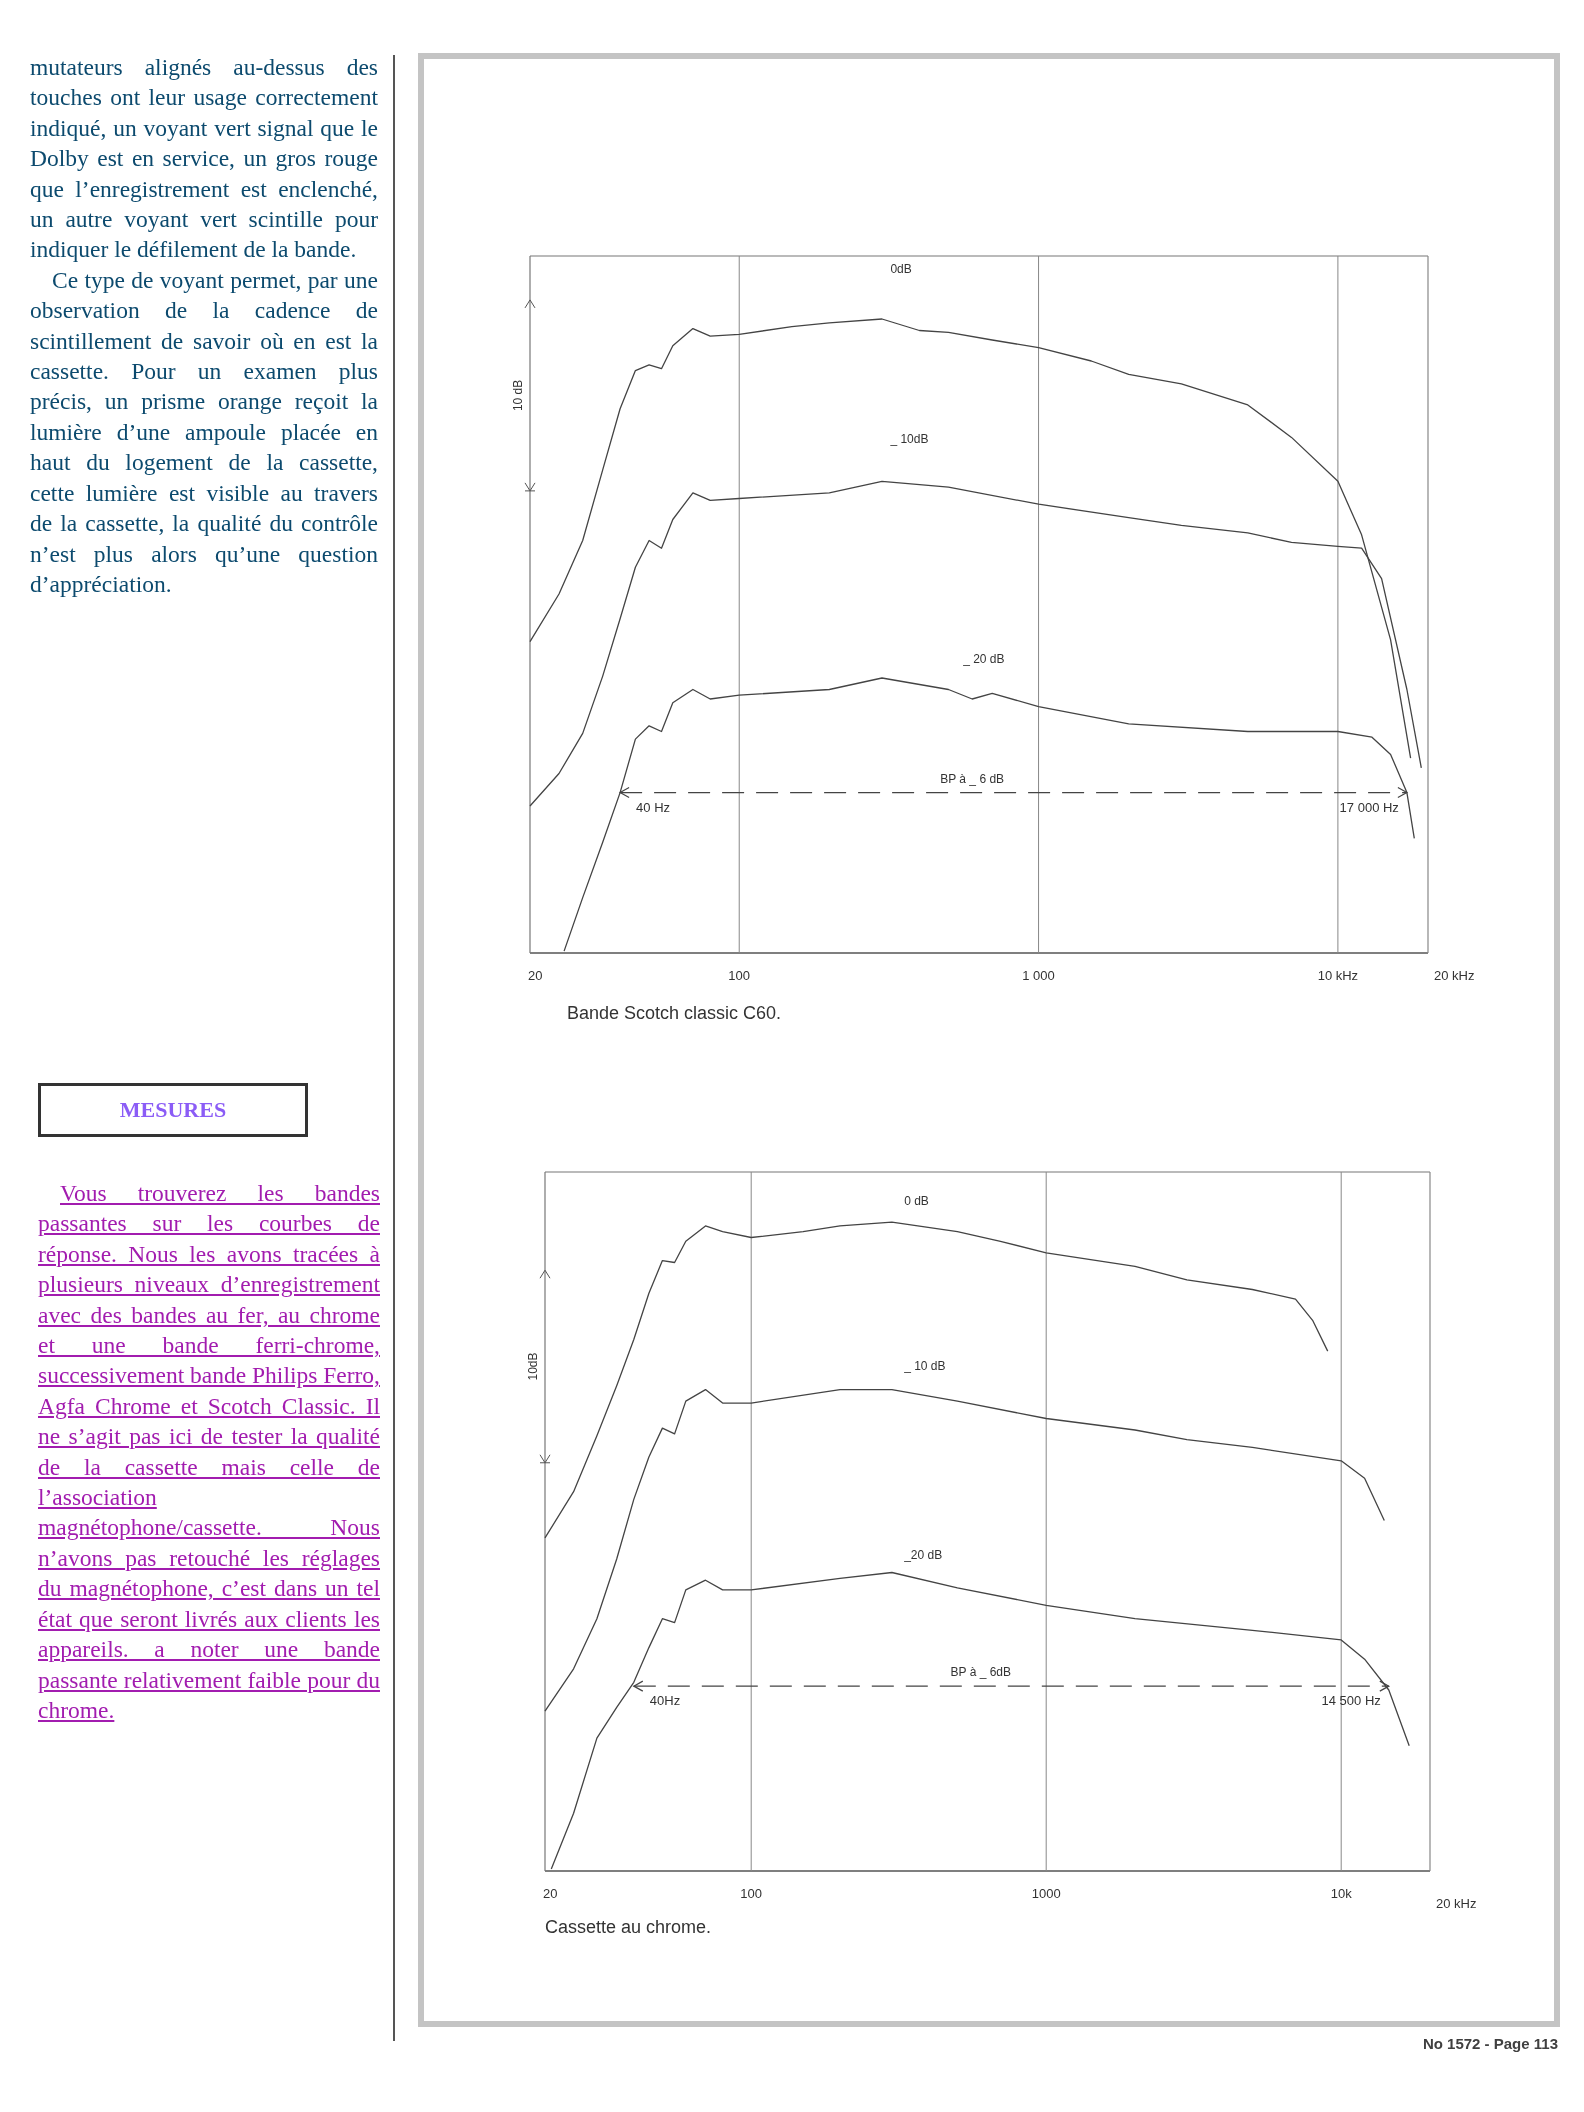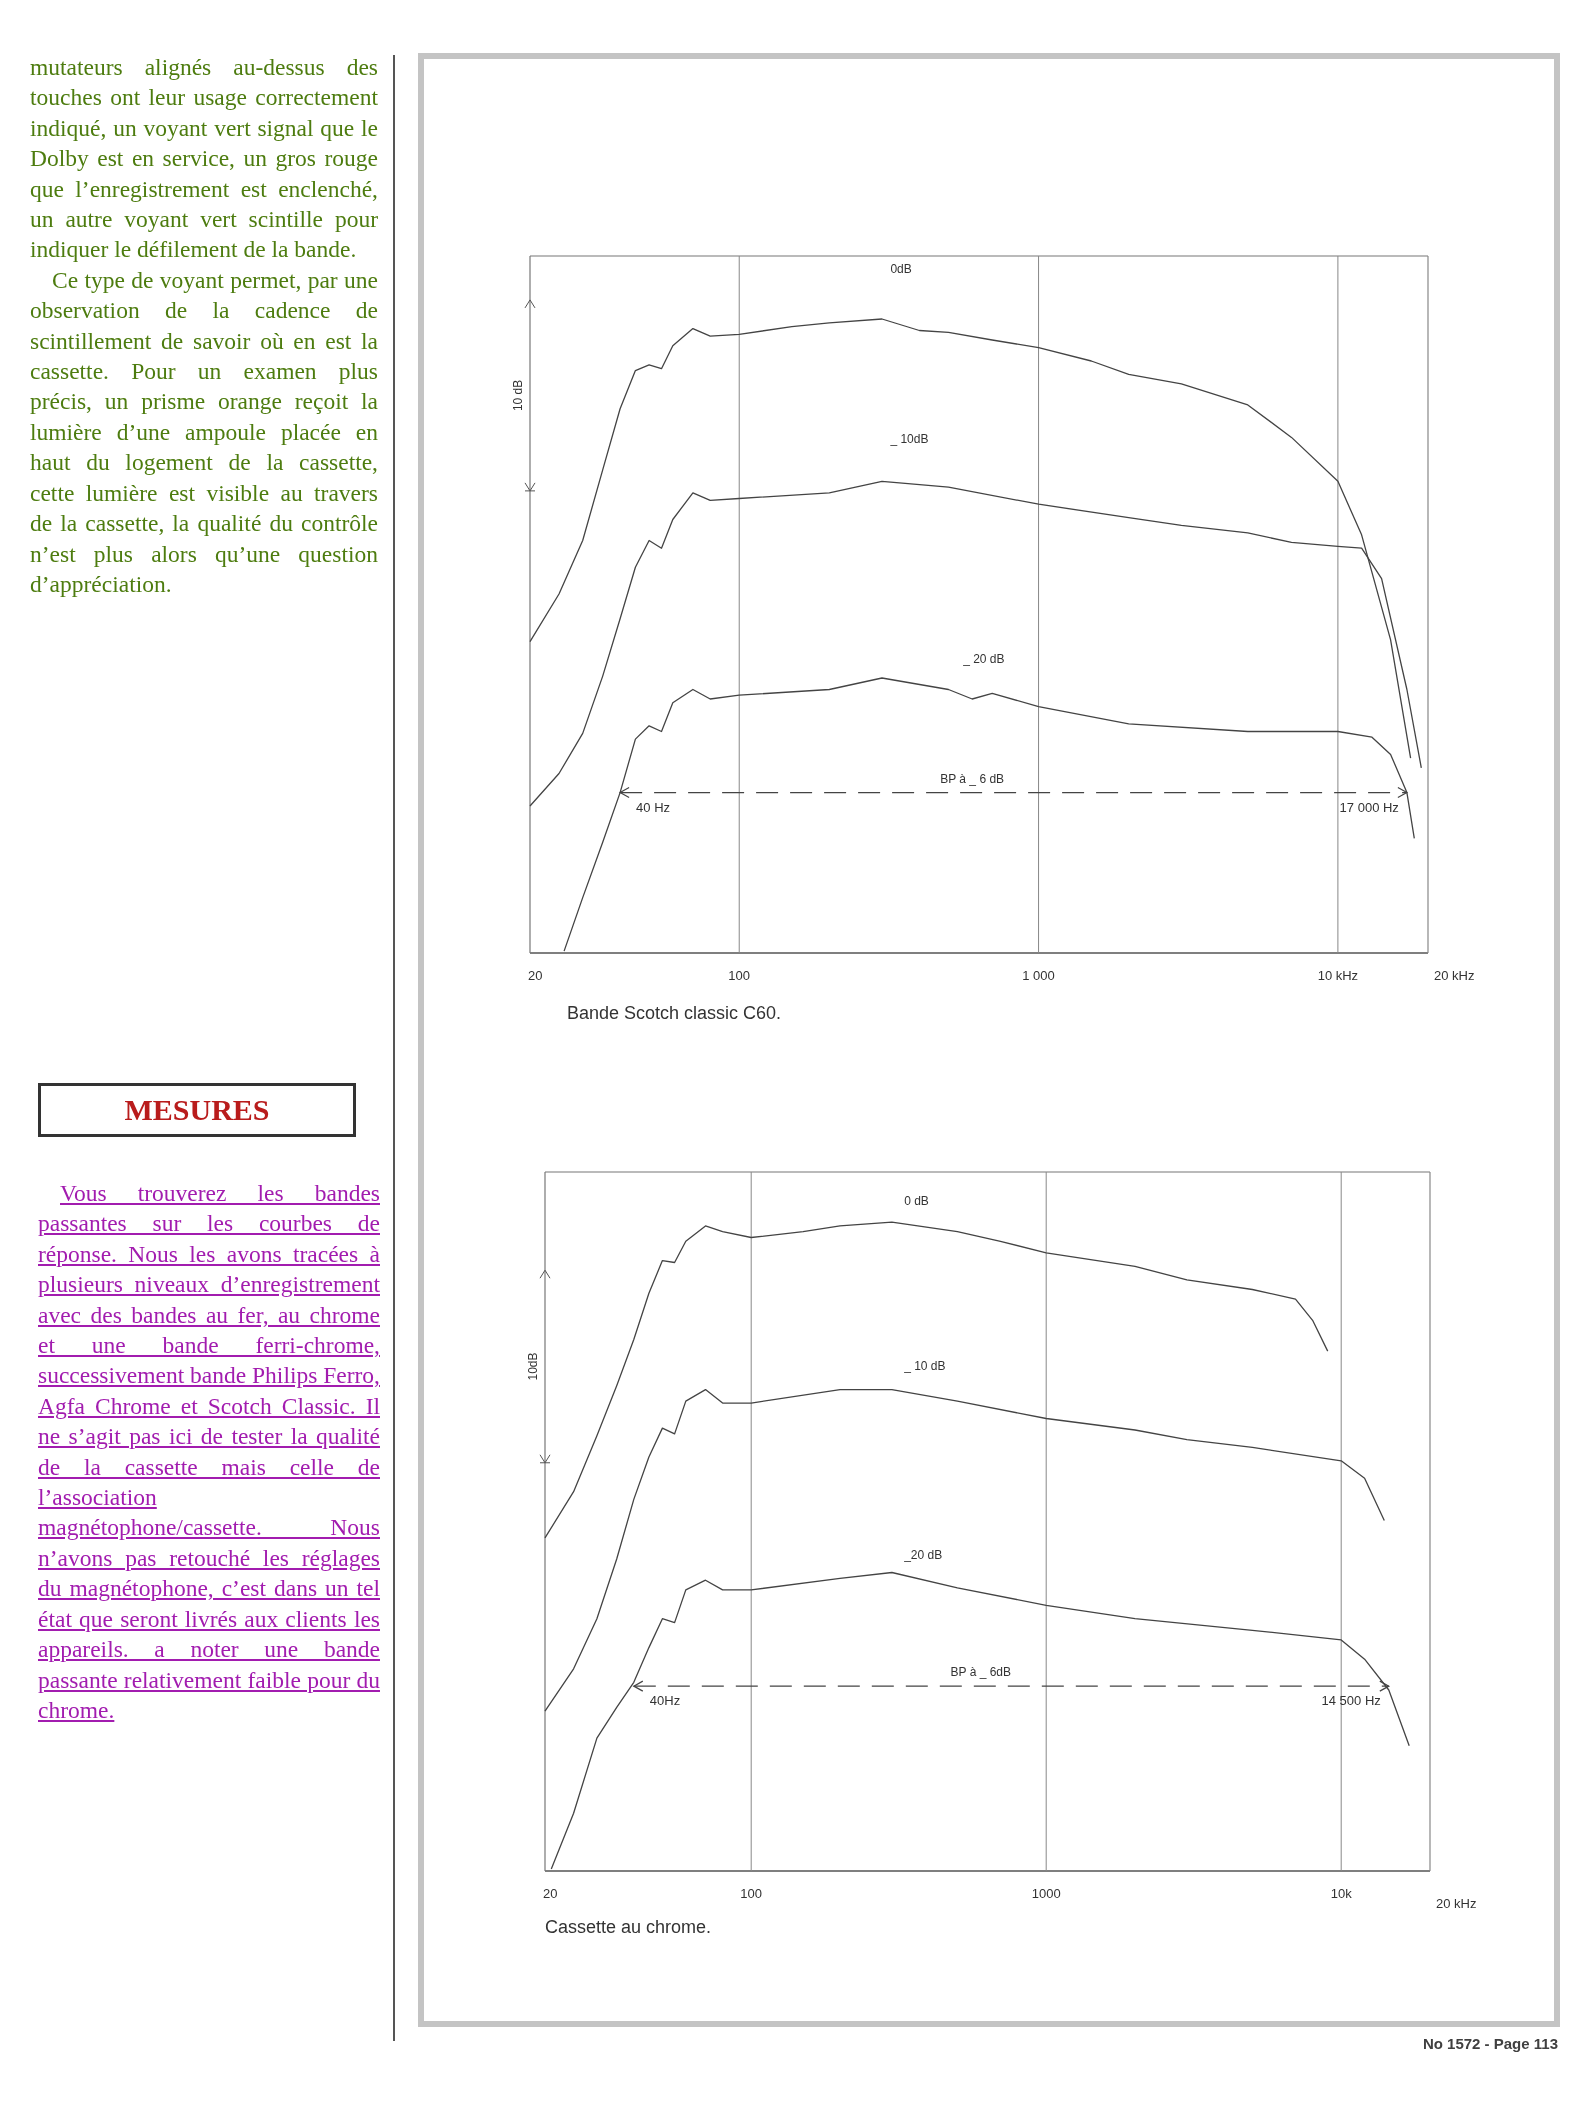--- a/index.html
+++ b/index.html
@@ -1,21 +1,21 @@
 <!DOCTYPE html>
 <html><head>
 <meta charset="utf-8">
 <style>
   html,body{margin:0;padding:0;background:#fff;}
   body{width:1584px;height:2112px;position:relative;overflow:hidden;color:#2a2a2a;}
-  .col{position:absolute;left:30px;top:52px;width:348px;font-family:"Liberation Serif",serif;font-size:23.5px;line-height:30.4px;color:#4d7c0f;text-align:justify;}
+  .col{position:absolute;left:30px;top:52px;width:348px;font-family:"Liberation Serif",serif;font-size:23.5px;line-height:30.4px;color:#0c4a6e;text-align:justify;}
   .col p{margin:0;text-indent:0;}
   .col p.ind{text-indent:22px;}
   .vrule{position:absolute;left:393px;top:55px;width:2px;height:1986px;background:#555;}
-  .heading-box{position:absolute;left:38px;top:1083px;width:318px;height:54px;border:3px solid #333;box-sizing:border-box;display:flex;align-items:center;justify-content:center;font-family:"Liberation Serif",serif;font-weight:bold;font-size:30px;color:#b91c1c;}
+  .heading-box{position:absolute;left:38px;top:1083px;width:270px;height:54px;border:3px solid #333;box-sizing:border-box;display:flex;align-items:center;justify-content:center;font-family:"Liberation Serif",serif;font-weight:bold;font-size:22px;color:#8b5cf6;}
   .col2{position:absolute;left:38px;top:1178px;width:342px;font-family:"Liberation Serif",serif;font-size:23.5px;line-height:30.4px;color:#a21caf;text-align:justify;text-decoration:underline;}
   .col2 p{margin:0;}
   .col2 p.ind{text-indent:22px;}
   .frame{position:absolute;left:418px;top:53px;width:1142px;height:1974px;border:6px solid #c4c4c4;box-sizing:border-box;}
   .footer{position:absolute;right:26px;top:2035px;font-family:"Liberation Sans",sans-serif;font-weight:bold;font-size:15px;color:#404040;}
   svg.chart{position:absolute;left:0;top:0;}
   .caption{position:absolute;font-family:"Liberation Sans",sans-serif;font-size:18px;color:#333;}
 </style>
 </head>
 <body>

